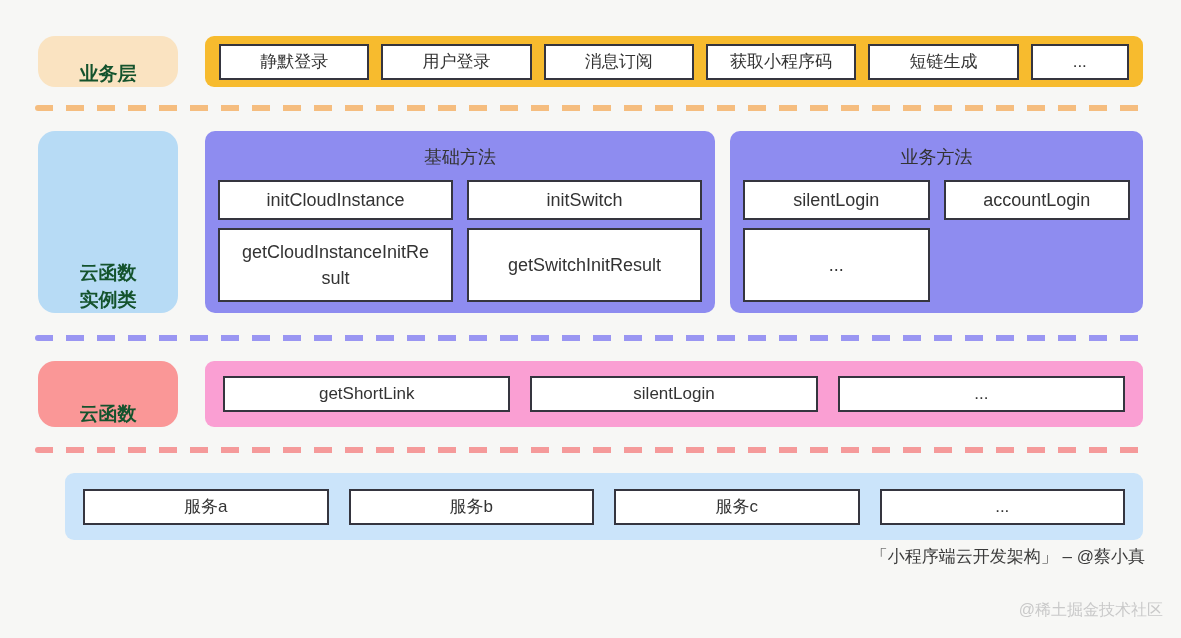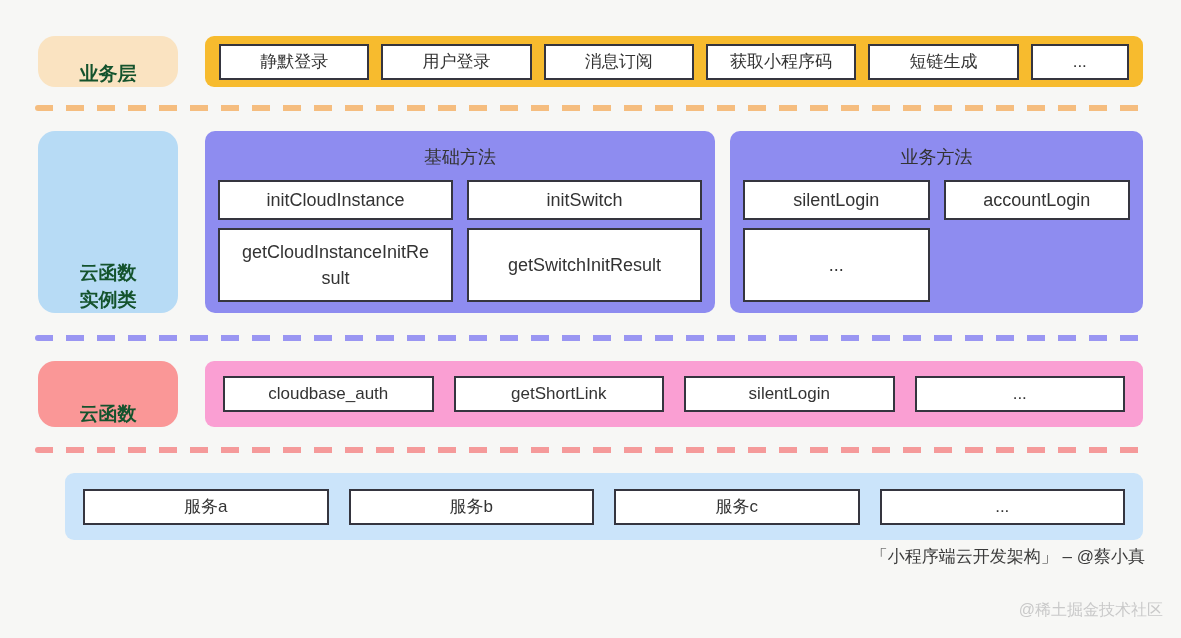--- a/index.html
+++ b/index.html
@@ -154,21 +154,20 @@
     </div>
   </div>
 
   <div class="sep sep-2" style="--bg: #9a96f2;"></div>
 
   <div class="row row-cloudfn">
     <div class="lbl bg" style="--bg: #fa9797;">
       <span>云函数</span>
     </div>
     <div class="container bg" style="--bg: #fa9fd3;">
-      <div class="box">cloudbase_auth</div>
       <div class="box">getShortLink</div>
       <div class="box">silentLogin</div>
       <div class="box">...</div>
     </div>
   </div>
 
   <div class="sep sep-3" style="--bg: #f59a9a;"></div>
 
   <div class="row row-server">
     <div class="container bg" style="--bg: #cbe4fa;">

